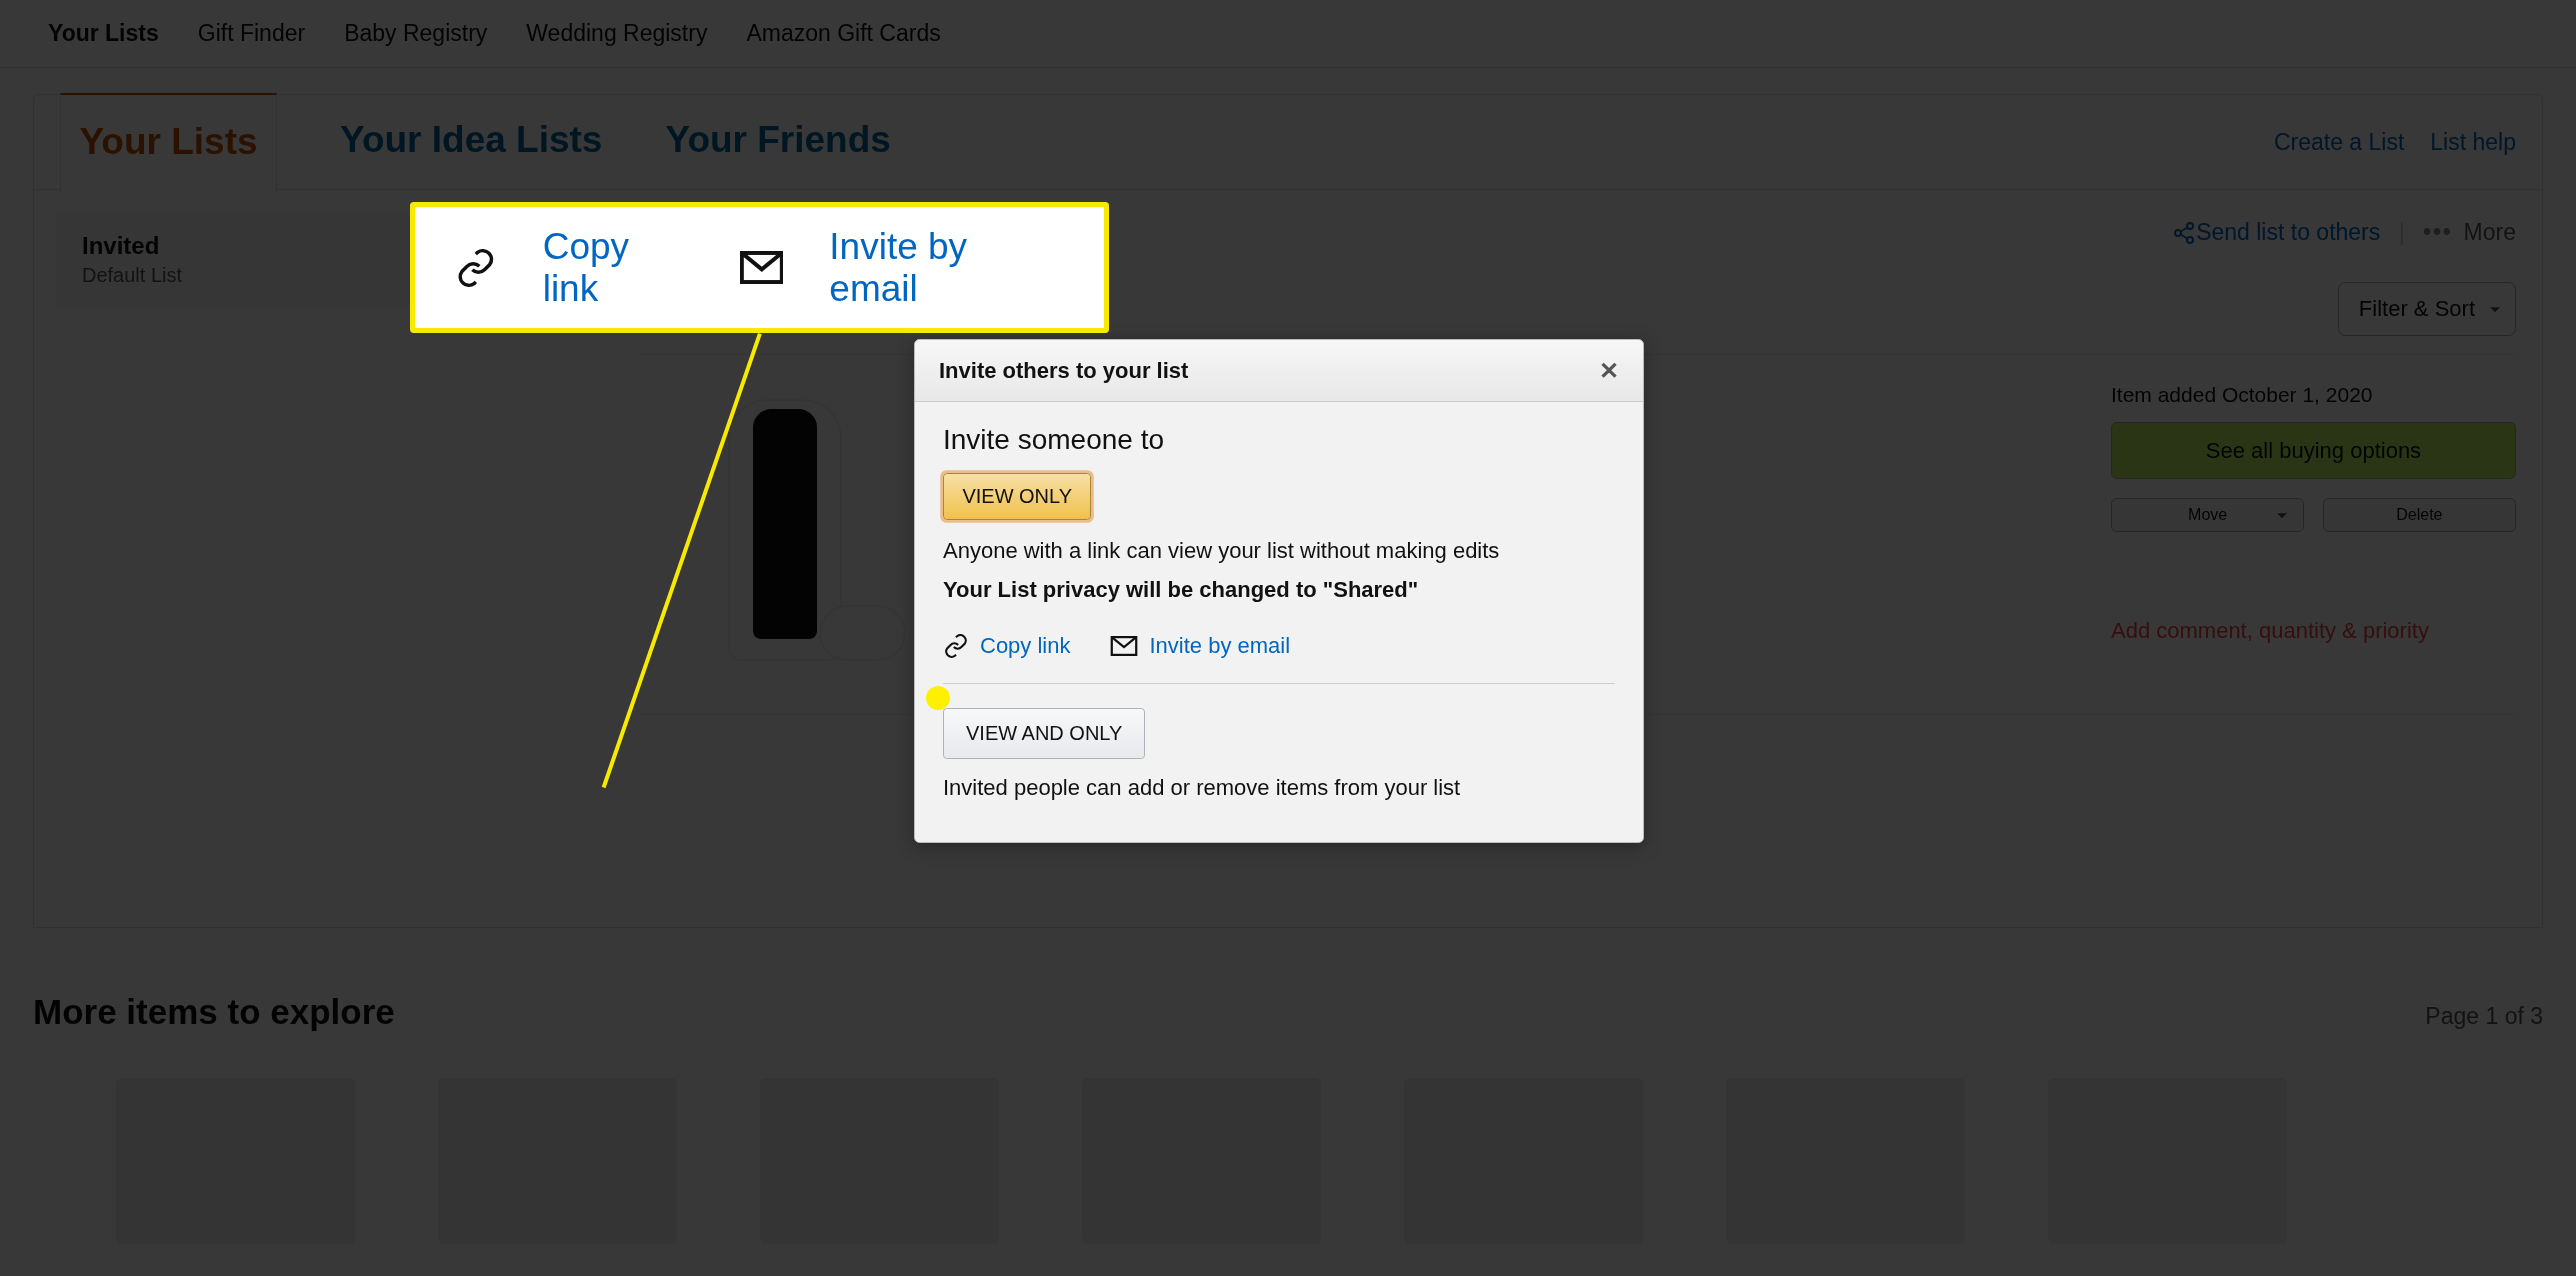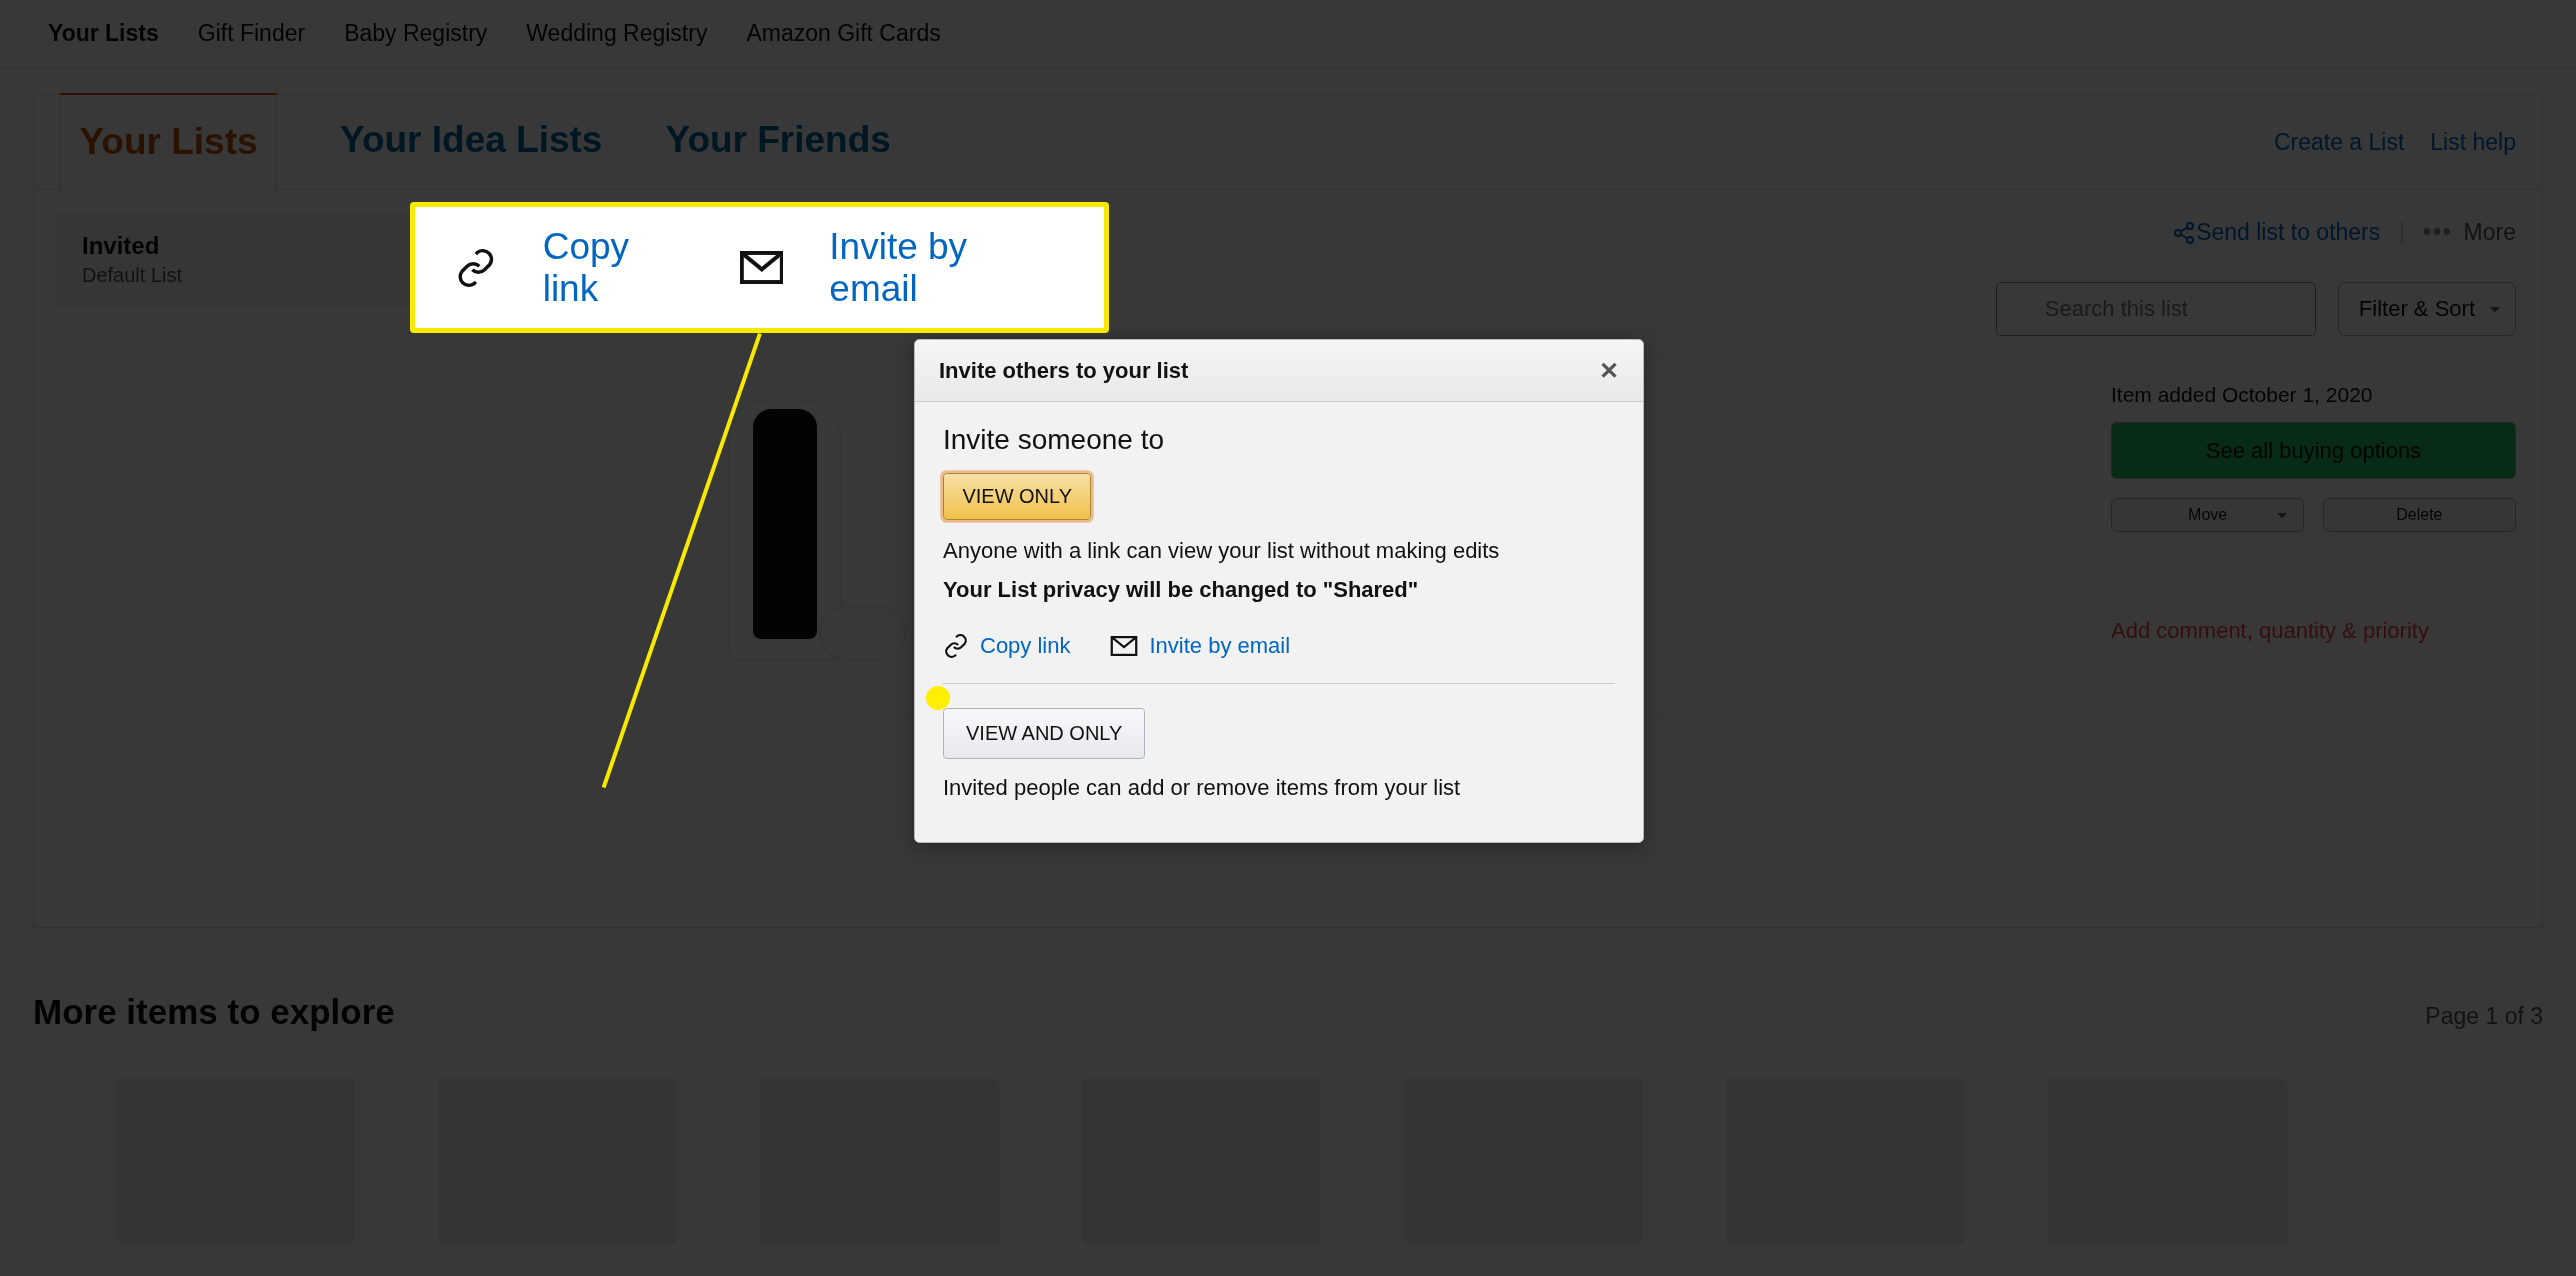--- a/index.html
+++ b/index.html
@@ -196,21 +196,21 @@
     width:83px;height:52px;background:#fff;border-radius:28px;
     box-shadow:0 0 0 1.8px #eee;
   }
   .item-right {
     margin-left:auto; width:405px; font-size:21px;
   }
   .item-meta { color:#111; margin-bottom:14.7px; }
   .btn-wide {
     display:block; width:100%; text-align:center;
     border:0.9px solid #aaa; border-radius:5.5px;
-    padding:14.7px 0; font-size:22px; background:#22c55e;
+    padding:14.7px 0; font-size:22px; background:#bef264;
     margin-bottom:18.4px;
   }
   .btn-row { display:flex; gap:18.4px; }
   .btn-half {
     flex:1; text-align:center; border:0.9px solid #aaa; border-radius:5.5px;
     padding:7.4px 0; font-size:16px; background:#f7f7f7;
     position:relative;
   }
   .btn-half.move::after{
     content:''; position:absolute; right:16.6px; top:50%;
@@ -371,24 +371,20 @@
         </span>
       </div>
 
       <div class="list-controls">
         <div class="view-icons">
           <span class="view-icon grid-icon"></span>
           <span class="view-icon list-icon"></span>
         </div>
         <span class="add-idea">+ Add Idea to List</span>
         <div class="search-wrap">
-          <div class="search-container">
-            <span class="search-glass"></span>
-            <input class="search-input" placeholder="Search this list" style="">
-          </div>
           <div class="filter-sort">Filter &amp; Sort</div>
         </div>
       </div>
 
       <div class="item-row">
         <div class="item-img">
           <div class="ps5"></div>
         </div>
         <div class="item-right">
           <div class="item-meta">Item added October 1, 2020</div>

